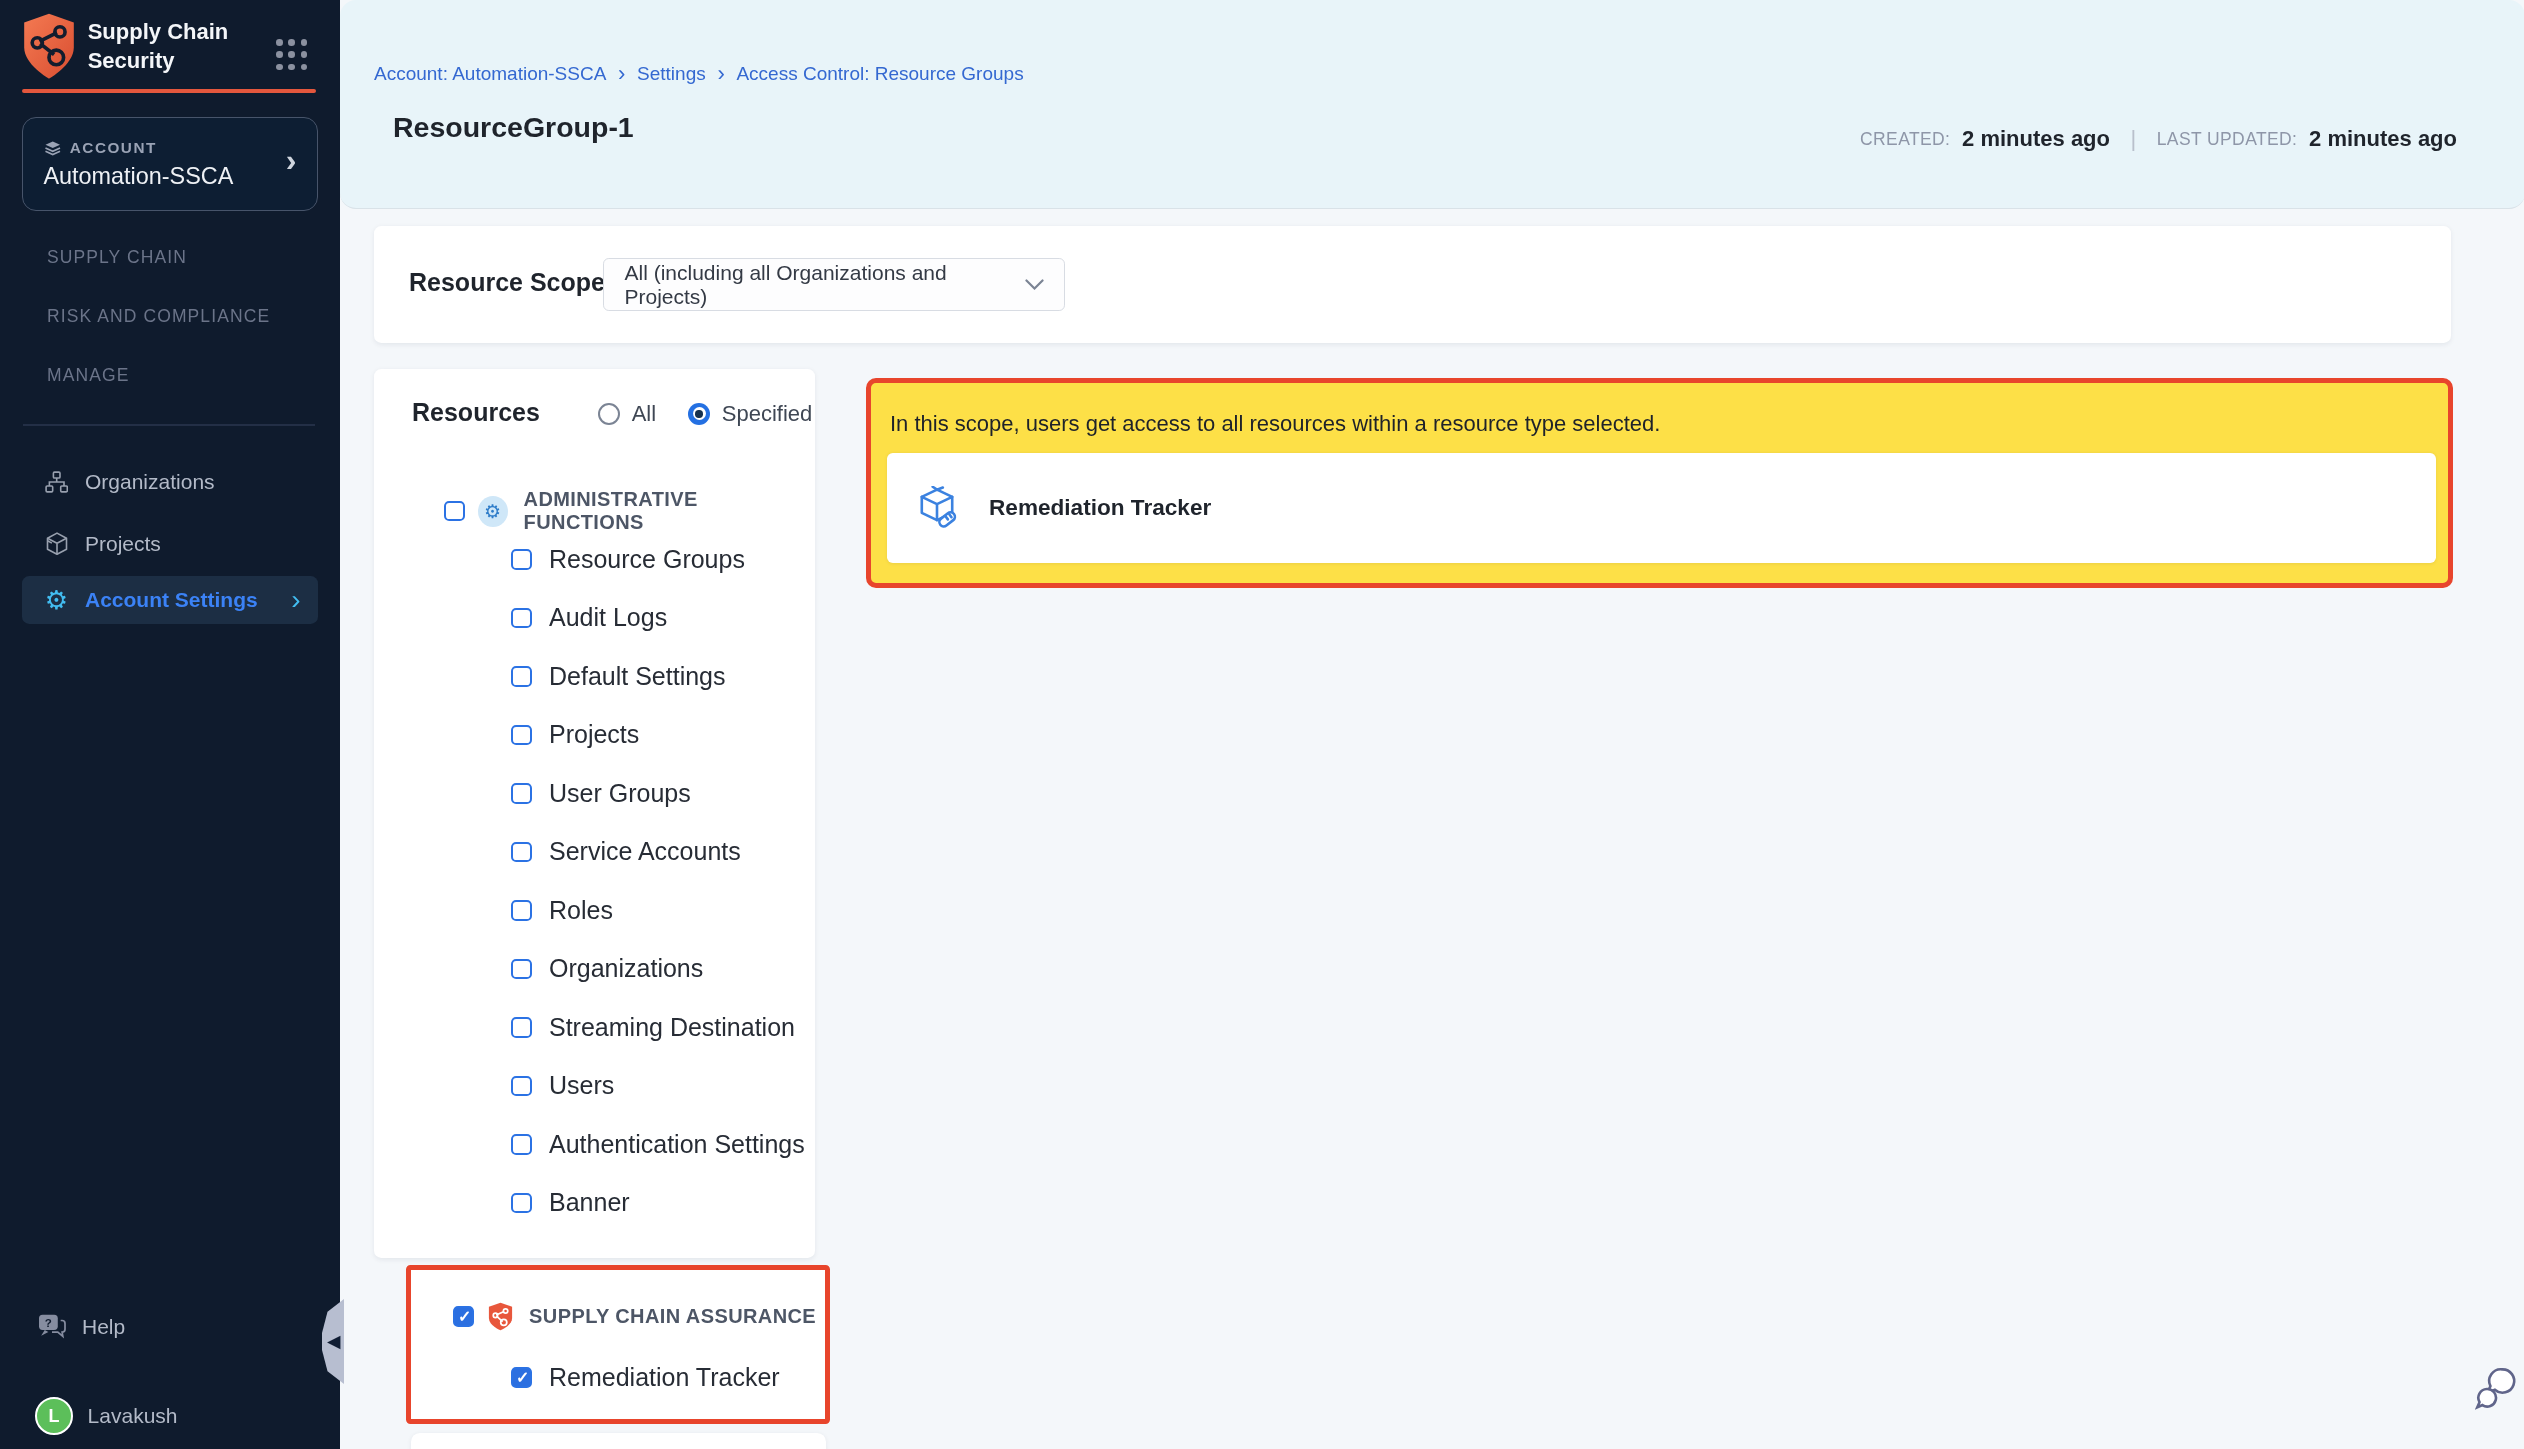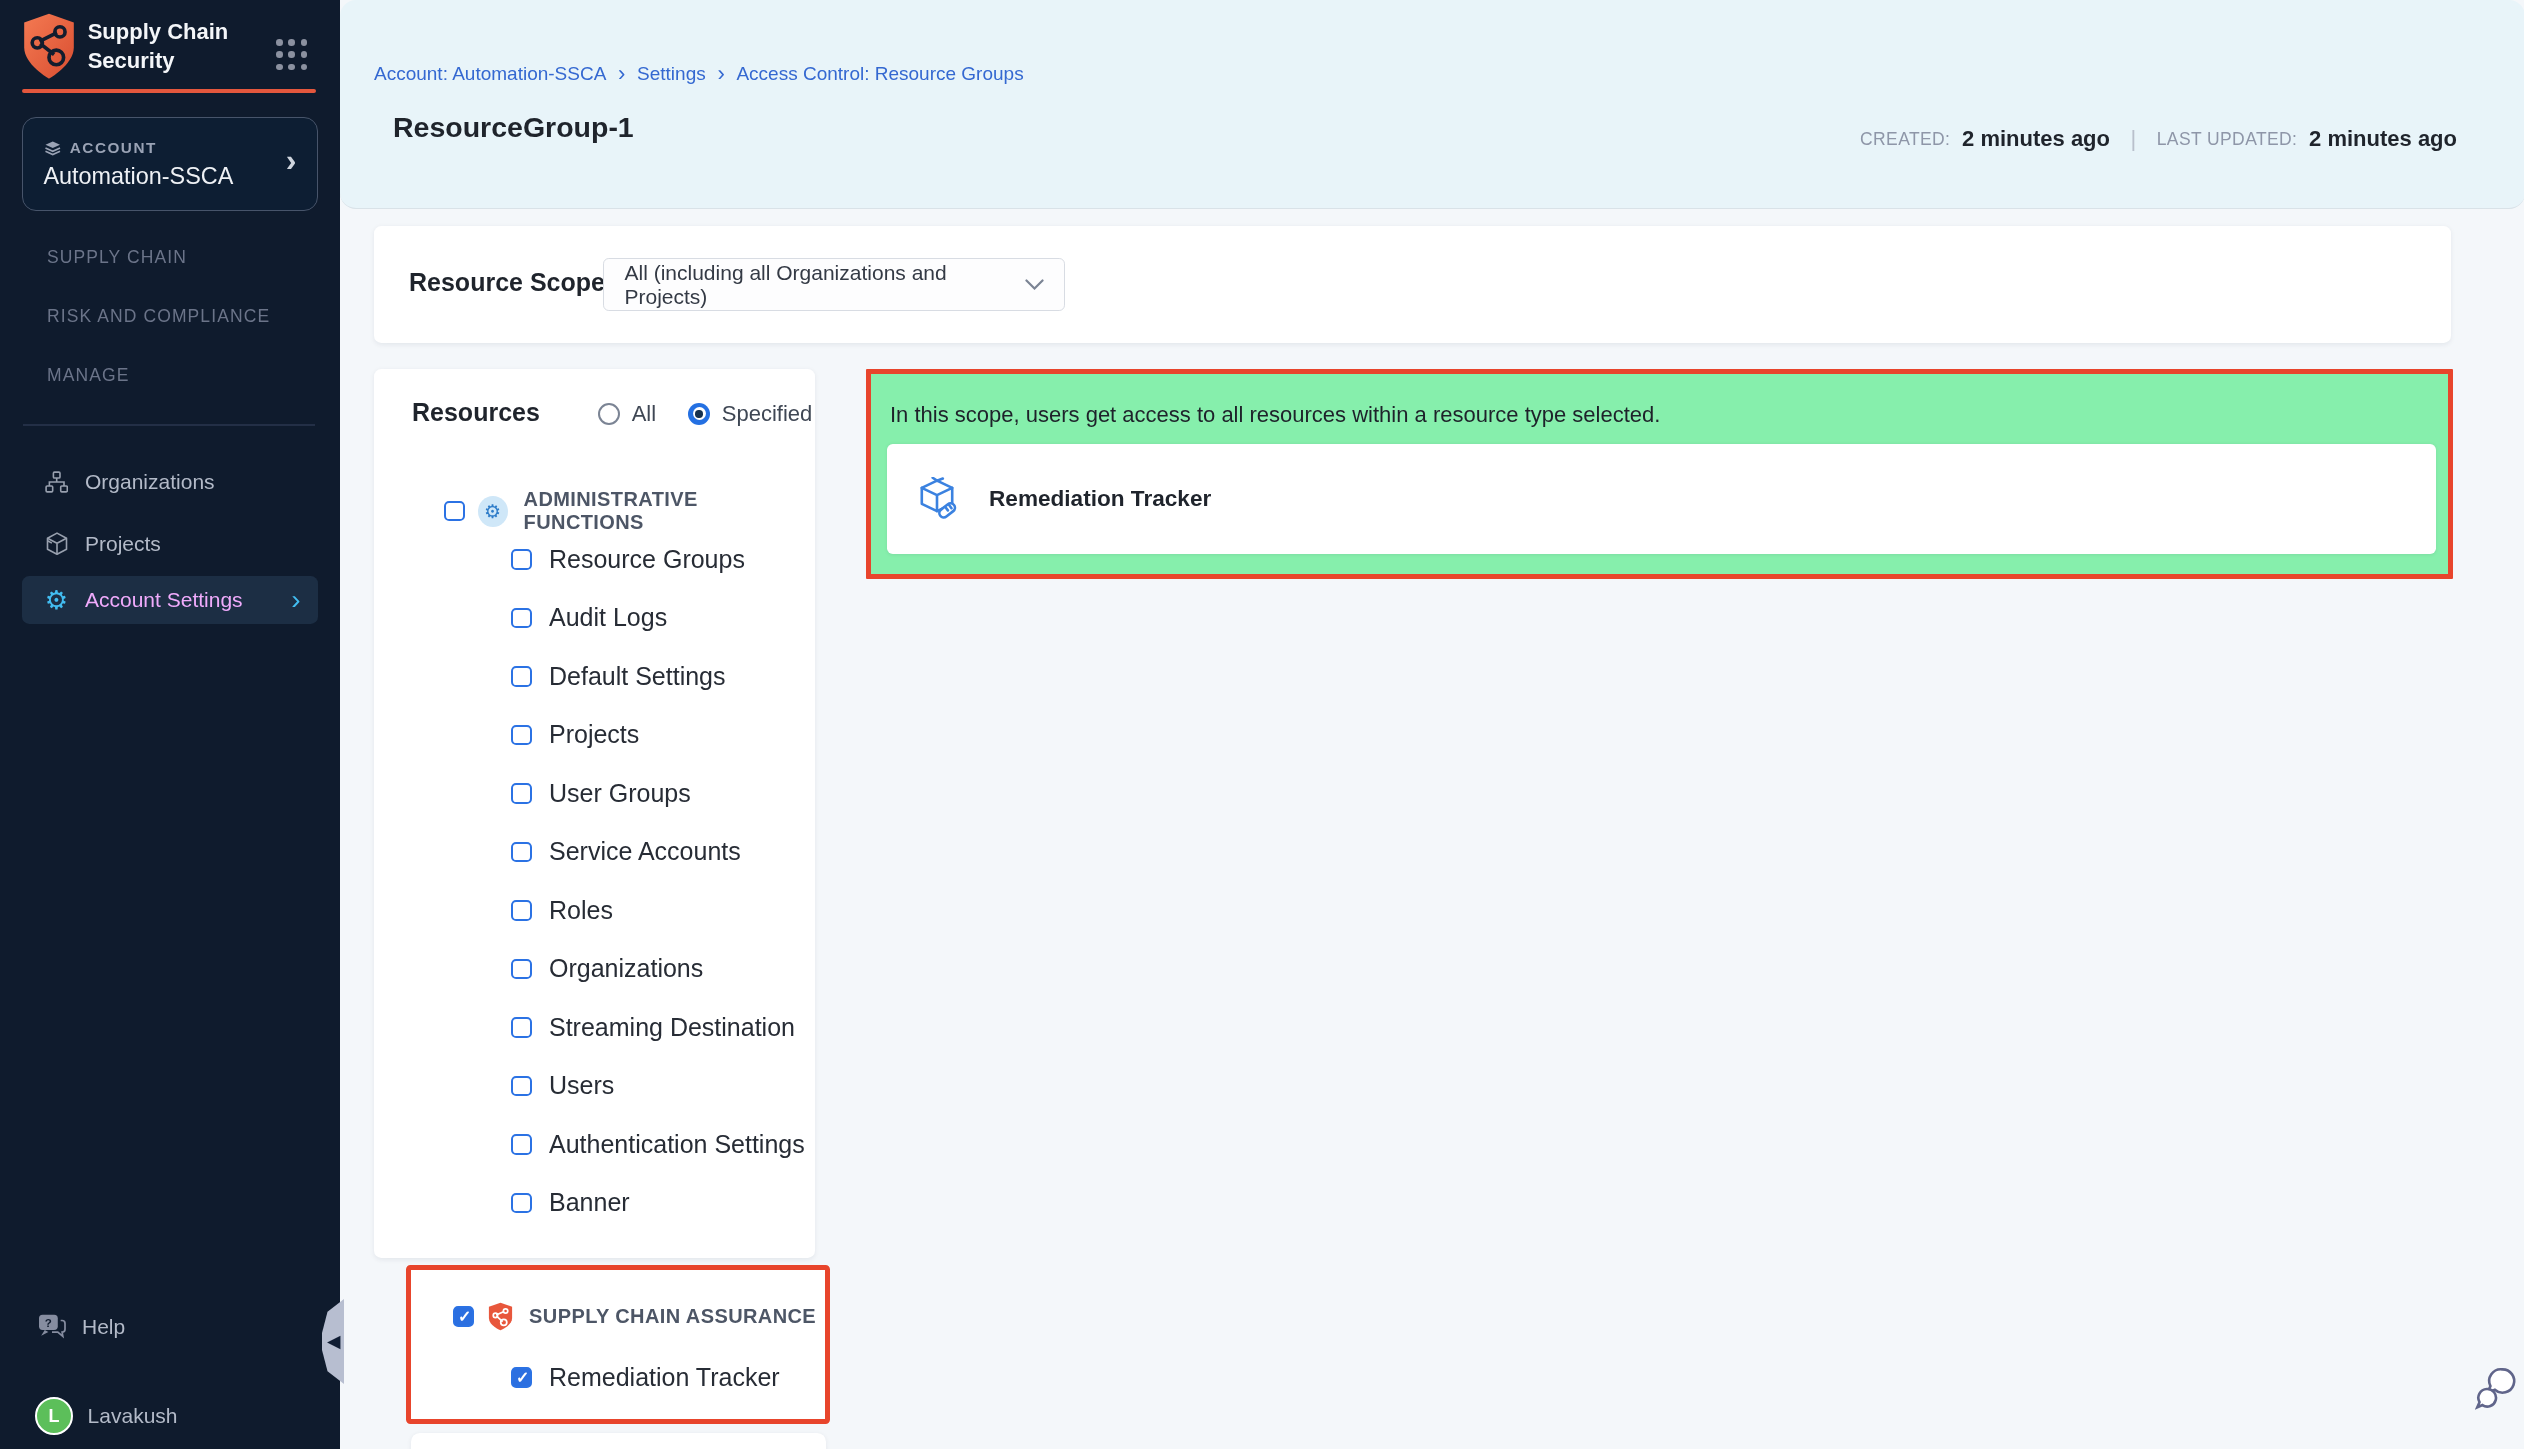--- a/index.html
+++ b/index.html
@@ -20,21 +20,21 @@
   .account-name { position:absolute; left:20.5px; top:45px; color:#eef1f5; font-size:23.4px; }
   .account-chevron { position:absolute; right:20.5px; top:26px; color:#cfd5de; font-size:32px; font-weight:bold; line-height:1; }
 
   .side-section { position:absolute; left:47px; color:#6b7489; font-size:17.5px; letter-spacing:1.1px; cursor:pointer; }
   .side-divider { position:absolute; left:23.4px; top:424px; width:292px; height:1.5px; background:#232f46; }
 
   .nav-item { position:absolute; left:22px; width:296px; height:48px; display:flex; align-items:center; padding-left:22px; border-radius:7.3px; cursor:pointer; }
   .nav-item .nav-ic { width:25px; display:flex; justify-content:center; }
   .nav-item .nav-label { margin-left:16px; color:#b3bac8; font-size:21px; }
   .nav-item.active { background:#1c2e44; }
-  .nav-item.active .nav-label { color:#f0abfc; font-weight:normal; }
+  .nav-item.active .nav-label { color:#3b82f6; font-weight:bold; }
   .nav-item.active .nav-chev { position:absolute; right:17.5px; color:#42bdf1; font-size:28px; line-height:1; }
   .gear-glyph { color:#42bdf1; font-size:26px; line-height:1; }
 
   .help-row { position:absolute; left:38px; top:1314px; display:flex; align-items:center; gap:16px; cursor:pointer; }
   .help-label { color:#b3bac8; font-size:21px; }
   .user-row { position:absolute; left:35px; top:1397px; display:flex; align-items:center; gap:14.6px; cursor:pointer; }
   .avatar { width:38px; height:38px; border-radius:50%; background:#5cbf5a; border:2.2px solid #ffffff; color:#fff; font-size:18px; font-weight:bold; display:flex; align-items:center; justify-content:center; }
   .user-name { color:#b3bac8; font-size:21px; }
 
   .collapse-handle { position:absolute; left:322px; top:1299px; width:22px; height:85px; background:#b7bed0; clip-path:polygon(100% 0, 25% 15%, 0 40%, 0 60%, 25% 85%, 100% 100%); z-index:6; cursor:pointer; }
@@ -82,21 +82,21 @@
   .chk-label { margin-left:17.5px; font-size:25px; color:#272c35; }
 
   .sca-box { position:absolute; left:406px; top:1265px; width:424px; height:159px; border:5.1px solid #e8452c; border-radius:4.4px; background:#ffffff; z-index:3; }
   .sca-head { position:absolute; left:42px; top:32px; display:flex; align-items:center; }
   .sca-shield { margin-left:14.6px; display:flex; }
   .sca-child { position:absolute; left:100px; top:93px; display:flex; align-items:center; }
 
   .bottom-card { position:absolute; left:411px; top:1433px; width:415px; height:29px; background:#fff; border-radius:8.8px 8.8px 0 0; box-shadow:0 1.5px 5.8px rgba(20,30,60,0.07); }
 
   
-  .detail-box { position:absolute; left:866px; top:369px; width:1587px; height:210px; border:5.1px solid #e8452c; border-radius:1px; background:#86efac; }
+  .detail-box { position:absolute; left:866px; top:378px; width:1587px; height:210px; border:5.1px solid #e8452c; border-radius:10px; background:#fde047; }
   .detail-msg { position:absolute; left:19px; top:28px; font-size:22px; color:#1e222a; }
   .detail-card { position:absolute; left:16px; top:70px; width:1549px; height:110px; background:#fff; border-radius:5.8px; box-shadow:0 0.7px 3.7px rgba(20,30,60,0.08); }
   .detail-card-row { position:absolute; left:29px; top:0; height:110px; display:flex; align-items:center; gap:31px; }
   .detail-card-label { font-size:22.6px; font-weight:600; color:#1f242c; }
 
   .chat-widget { position:absolute; left:2475px; top:1365px; cursor:pointer; }
 </style>
 </head>
 <body>
 

